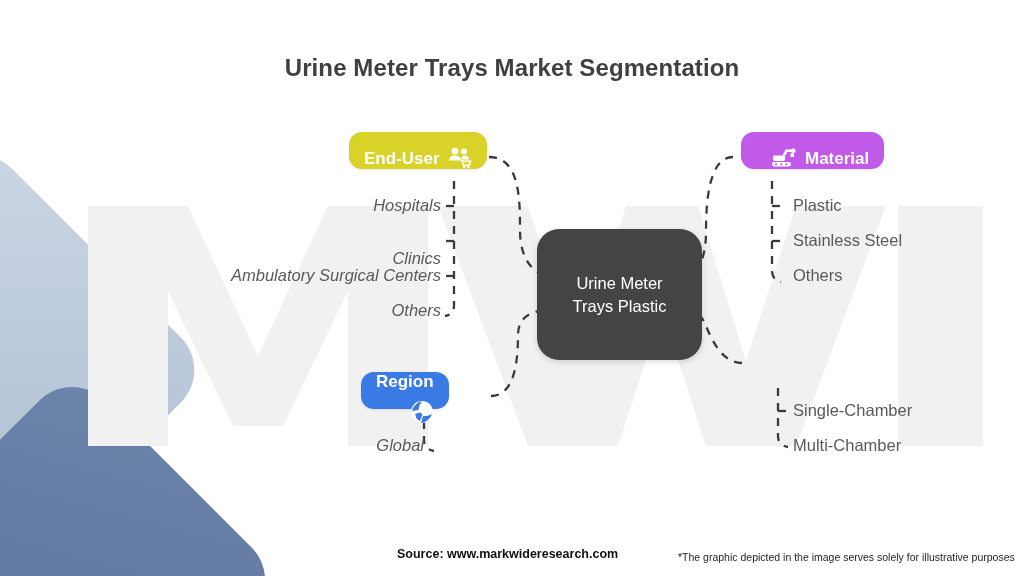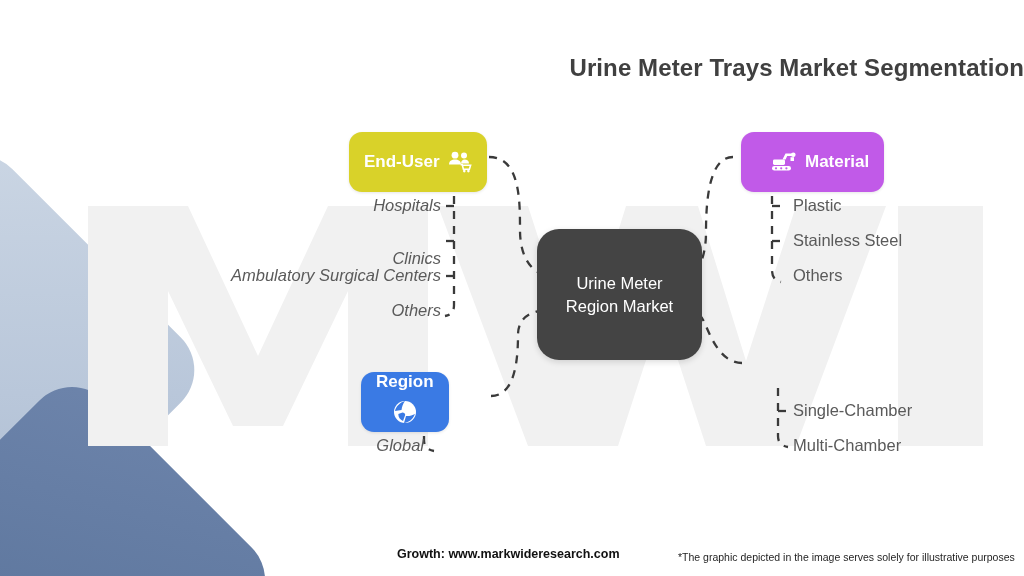--- a/index.html
+++ b/index.html
@@ -82,43 +82,43 @@
     text-align: center;
     margin-top: 2px;
   }
 
   
   .title {
     position: absolute;
     left: 0;
     right: 0;
     top: 54px;
-    text-align: right;
+    text-align: center;
     font-size: 24px;
     font-weight: bold;
     color: #404040;
     letter-spacing: 0.1px;
   }
 
   
   .connectors {
     position: absolute;
     left: 0;
     top: 0;
   }
 
   
   .node {
     position: absolute;
     display: flex;
-    align-items: center;
+    align-items: flex-end;
     gap: 8px;
     border-radius: 13px;
     padding: 0 15px;
-    height: 60px;
+    height: 37px;
     box-sizing: border-box;
     color: #ffffff;
     font-size: 17px;
     font-weight: bold;
     white-space: nowrap;
     box-shadow: 0 1px 3px rgba(0,0,0,0.10);
   }
   .node .ico { display: flex; align-items: center; }
 
   #node-enduser {
@@ -234,21 +234,21 @@
 
       <path d="M424 421 L424 440 C 424 447, 428 450, 434 451"></path>
 
       <path d="M778 388 L778 436 C 778 443, 782 446, 788 447"></path>
       <path d="M778 411 L792 411"></path>
     </g>
   </svg>
 
   <div class="center-node">
     <span>Urine Meter</span>
-    <span>Region Market</span>
+    <span>Trays Plastic</span>
   </div>
 
   <div class="node" id="node-enduser">
     <span>End-User</span>
     <span class="ico">
       <svg width="24" height="22" viewBox="0 0 24 22" fill="#ffffff">
         <circle cx="7" cy="4.2" r="3.4"></circle>
         <circle cx="16" cy="4.6" r="3"></circle>
         <path d="M1 13.5 C1 9.8 3.6 8.4 7 8.4 C10.4 8.4 13 9.8 13 13.5 Z"></path>
         <path d="M13 12.6 C13.4 9.6 14.6 8.6 16.5 8.6 C19.2 8.6 21 9.9 21 12.6 Z"></path>
@@ -295,16 +295,16 @@
 
   <div class="leaf leaf-r" style="top:196px;">Plastic</div>
   <div class="leaf leaf-r" style="top:231px;">Stainless Steel</div>
   <div class="leaf leaf-r" style="top:266px;">Others</div>
 
   <div class="leaf leaf-l" style="top:436px; right:600px;margin-left:8px;">Global</div>
 
   <div class="leaf leaf-r" style="top:401px;">Single-Chamber</div>
   <div class="leaf leaf-r" style="top:436px;">Multi-Chamber</div>
 
-  <div class="source">Growth: www.markwideresearch.com</div>
+  <div class="source">Source: www.markwideresearch.com</div>
   <div class="disclaimer">*The graphic depicted in the image serves solely for illustrative purposes</div>
 
 </div>
 
 </body></html>

